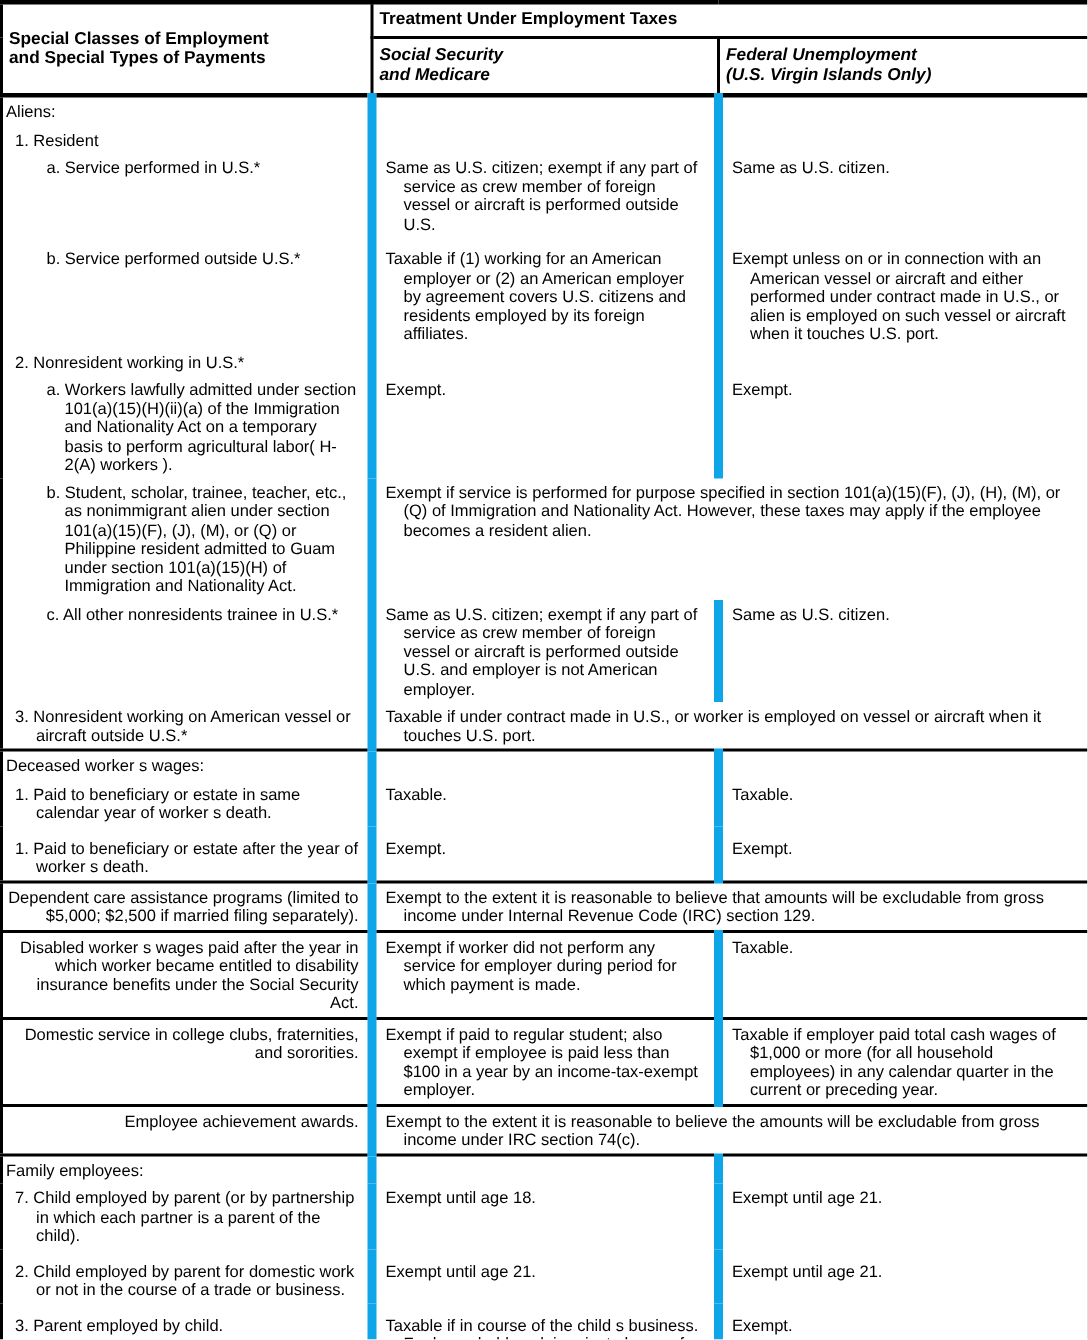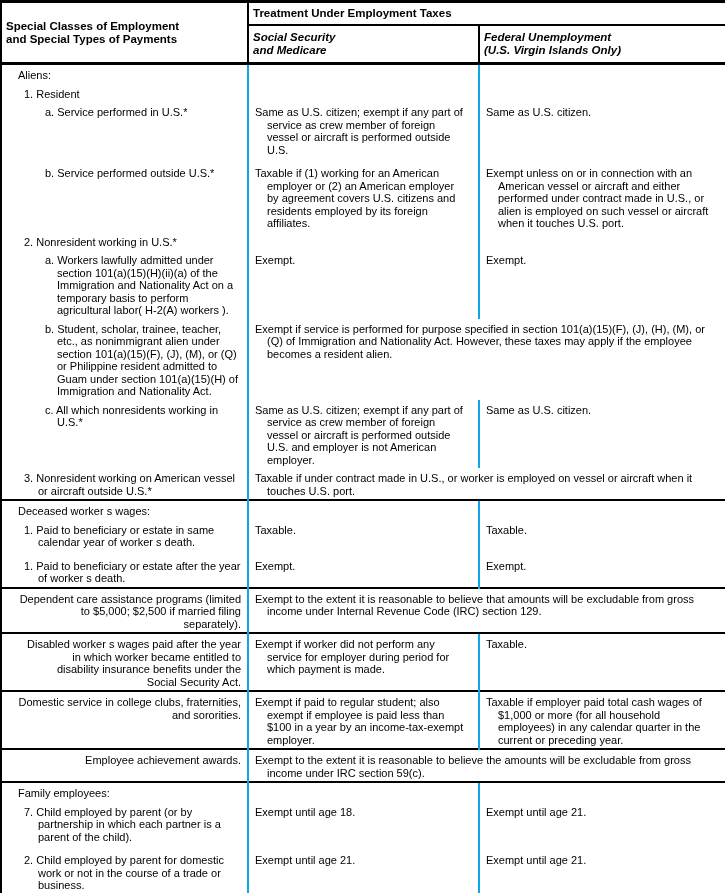--- a/index.html
+++ b/index.html
@@ -10,23 +10,23 @@
     box-sizing: border-box;
     overflow: hidden;
   }
   table.tax {
     width: 725px; table-layout: fixed; border-collapse: collapse;
     border: 2px solid #000; border-top-width: 3px; border-bottom-width: 3px;
   }
   col.c1 { width: 247px; }
   col.c2 { width: 231px; }
   col.c3 { width: 247px; }
-  td { vertical-align: top; padding: 4px 6px 2px 16px; word-wrap: break-word; }
-  
-  td.c2, td.c3, td.merged { border-left: 2px solid #0ea5e9; }
+  td { vertical-align: top; padding: 4px 6px 2px 2px; word-wrap: break-word; }
+  
+  td.c2, td.c3, td.merged { border-left: 6px solid #0ea5e9; }
   td.c2, td.c3, td.merged { padding-left: 6px; padding-right: 10px; }
   
   tr.hrow td {
     font-weight: bold; text-align: left; vertical-align: middle;
     font-size: 11.5px; line-height: 13px; padding: 2px 4px;
   }
   td.hc1 { border-right: 2px solid #000; }
   td.htreat { height: 17px; border-bottom: 2px solid #000; }
   tr.hrow2 td { height: 32px; font-style: italic; }
   td.hc2 { border-right: 2px solid #000; }
@@ -125,21 +125,21 @@
     <tr>
       <td>
             <div class="ind-letter">b. Student, scholar, trainee, teacher, etc., as nonimmigrant alien under section 101(a)(15)(F), (J), (M), or (Q) or Philippine resident admitted to Guam under section 101(a)(15)(H) of Immigration and Nationality Act.</div>
           </td>
       <td colspan="2" class="merged">
             <div class="hang">Exempt if service is performed for purpose specified in section 101(a)(15)(F), (J), (H), (M), or (Q) of Immigration and Nationality Act. However, these taxes may apply if the employee becomes a resident alien.</div>
           </td>
     </tr>
     <tr>
       <td>
-            <div class="ind-letter">c. All which nonresidents working in U.S.*</div>
+            <div class="ind-letter">c. All other nonresidents trainee in U.S.*</div>
           </td>
       <td class="c2">
             <div class="hang">Same as U.S. citizen; exempt if any part of service as crew member of foreign vessel or aircraft is performed outside U.S. and employer is not American employer.</div>
           </td>
       <td class="c3">
             <div class="hang">Same as U.S. citizen.</div>
           </td>
     </tr>
     <tr>
       <td>
@@ -209,21 +209,21 @@
       <td class="c3">
             <div class="hang">Taxable if employer paid total cash wages of $1,000 or more (for all household employees) in any calendar quarter in the current or preceding year.</div>
           </td>
     </tr>
 
     <tr class="sec">
       <td>
             <div class="ind-top">Employee achievement awards.</div>
           </td>
       <td colspan="2" class="merged">
-            <div class="hang">Exempt to the extent it is reasonable to believe the amounts will be excludable from gross income under IRC section 59(c).</div>
+            <div class="hang">Exempt to the extent it is reasonable to believe the amounts will be excludable from gross income under IRC section 74(c).</div>
           </td>
     </tr>
 
     <tr class="sec">
       <td>Family employees:</td>
       <td class="c2"></td>
           <td class="c3"></td>
     </tr>
     <tr>
       <td>

